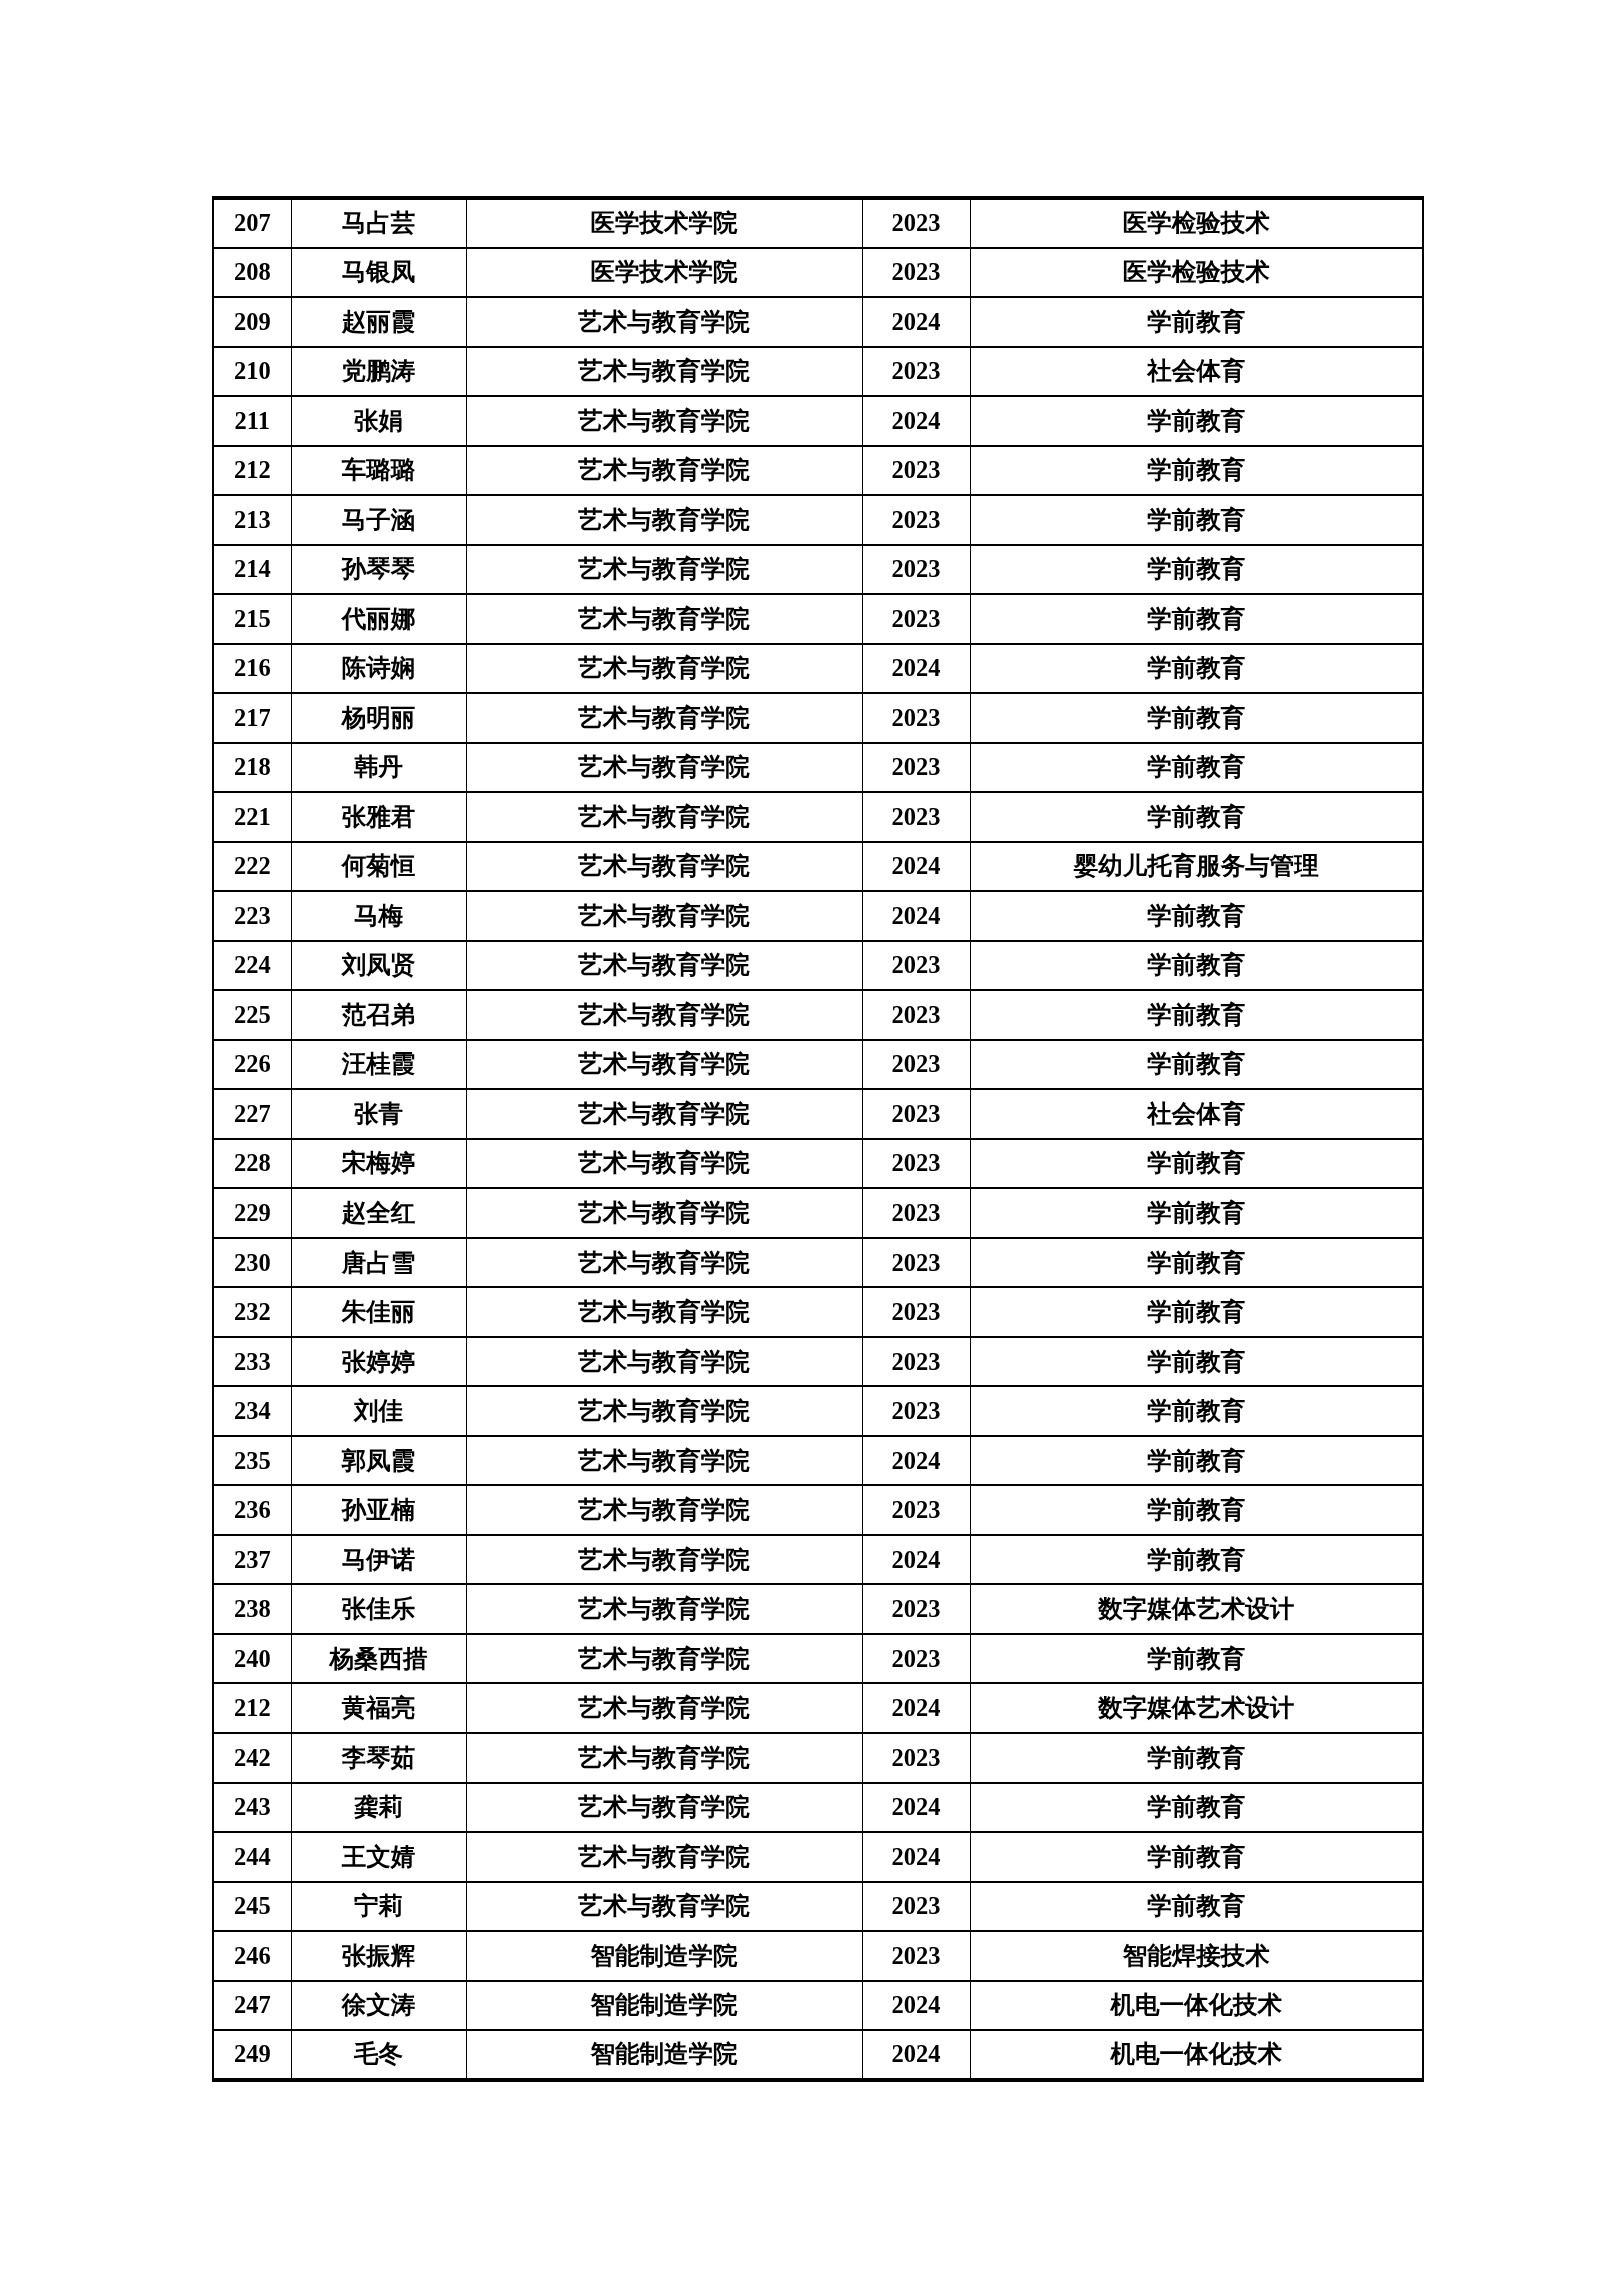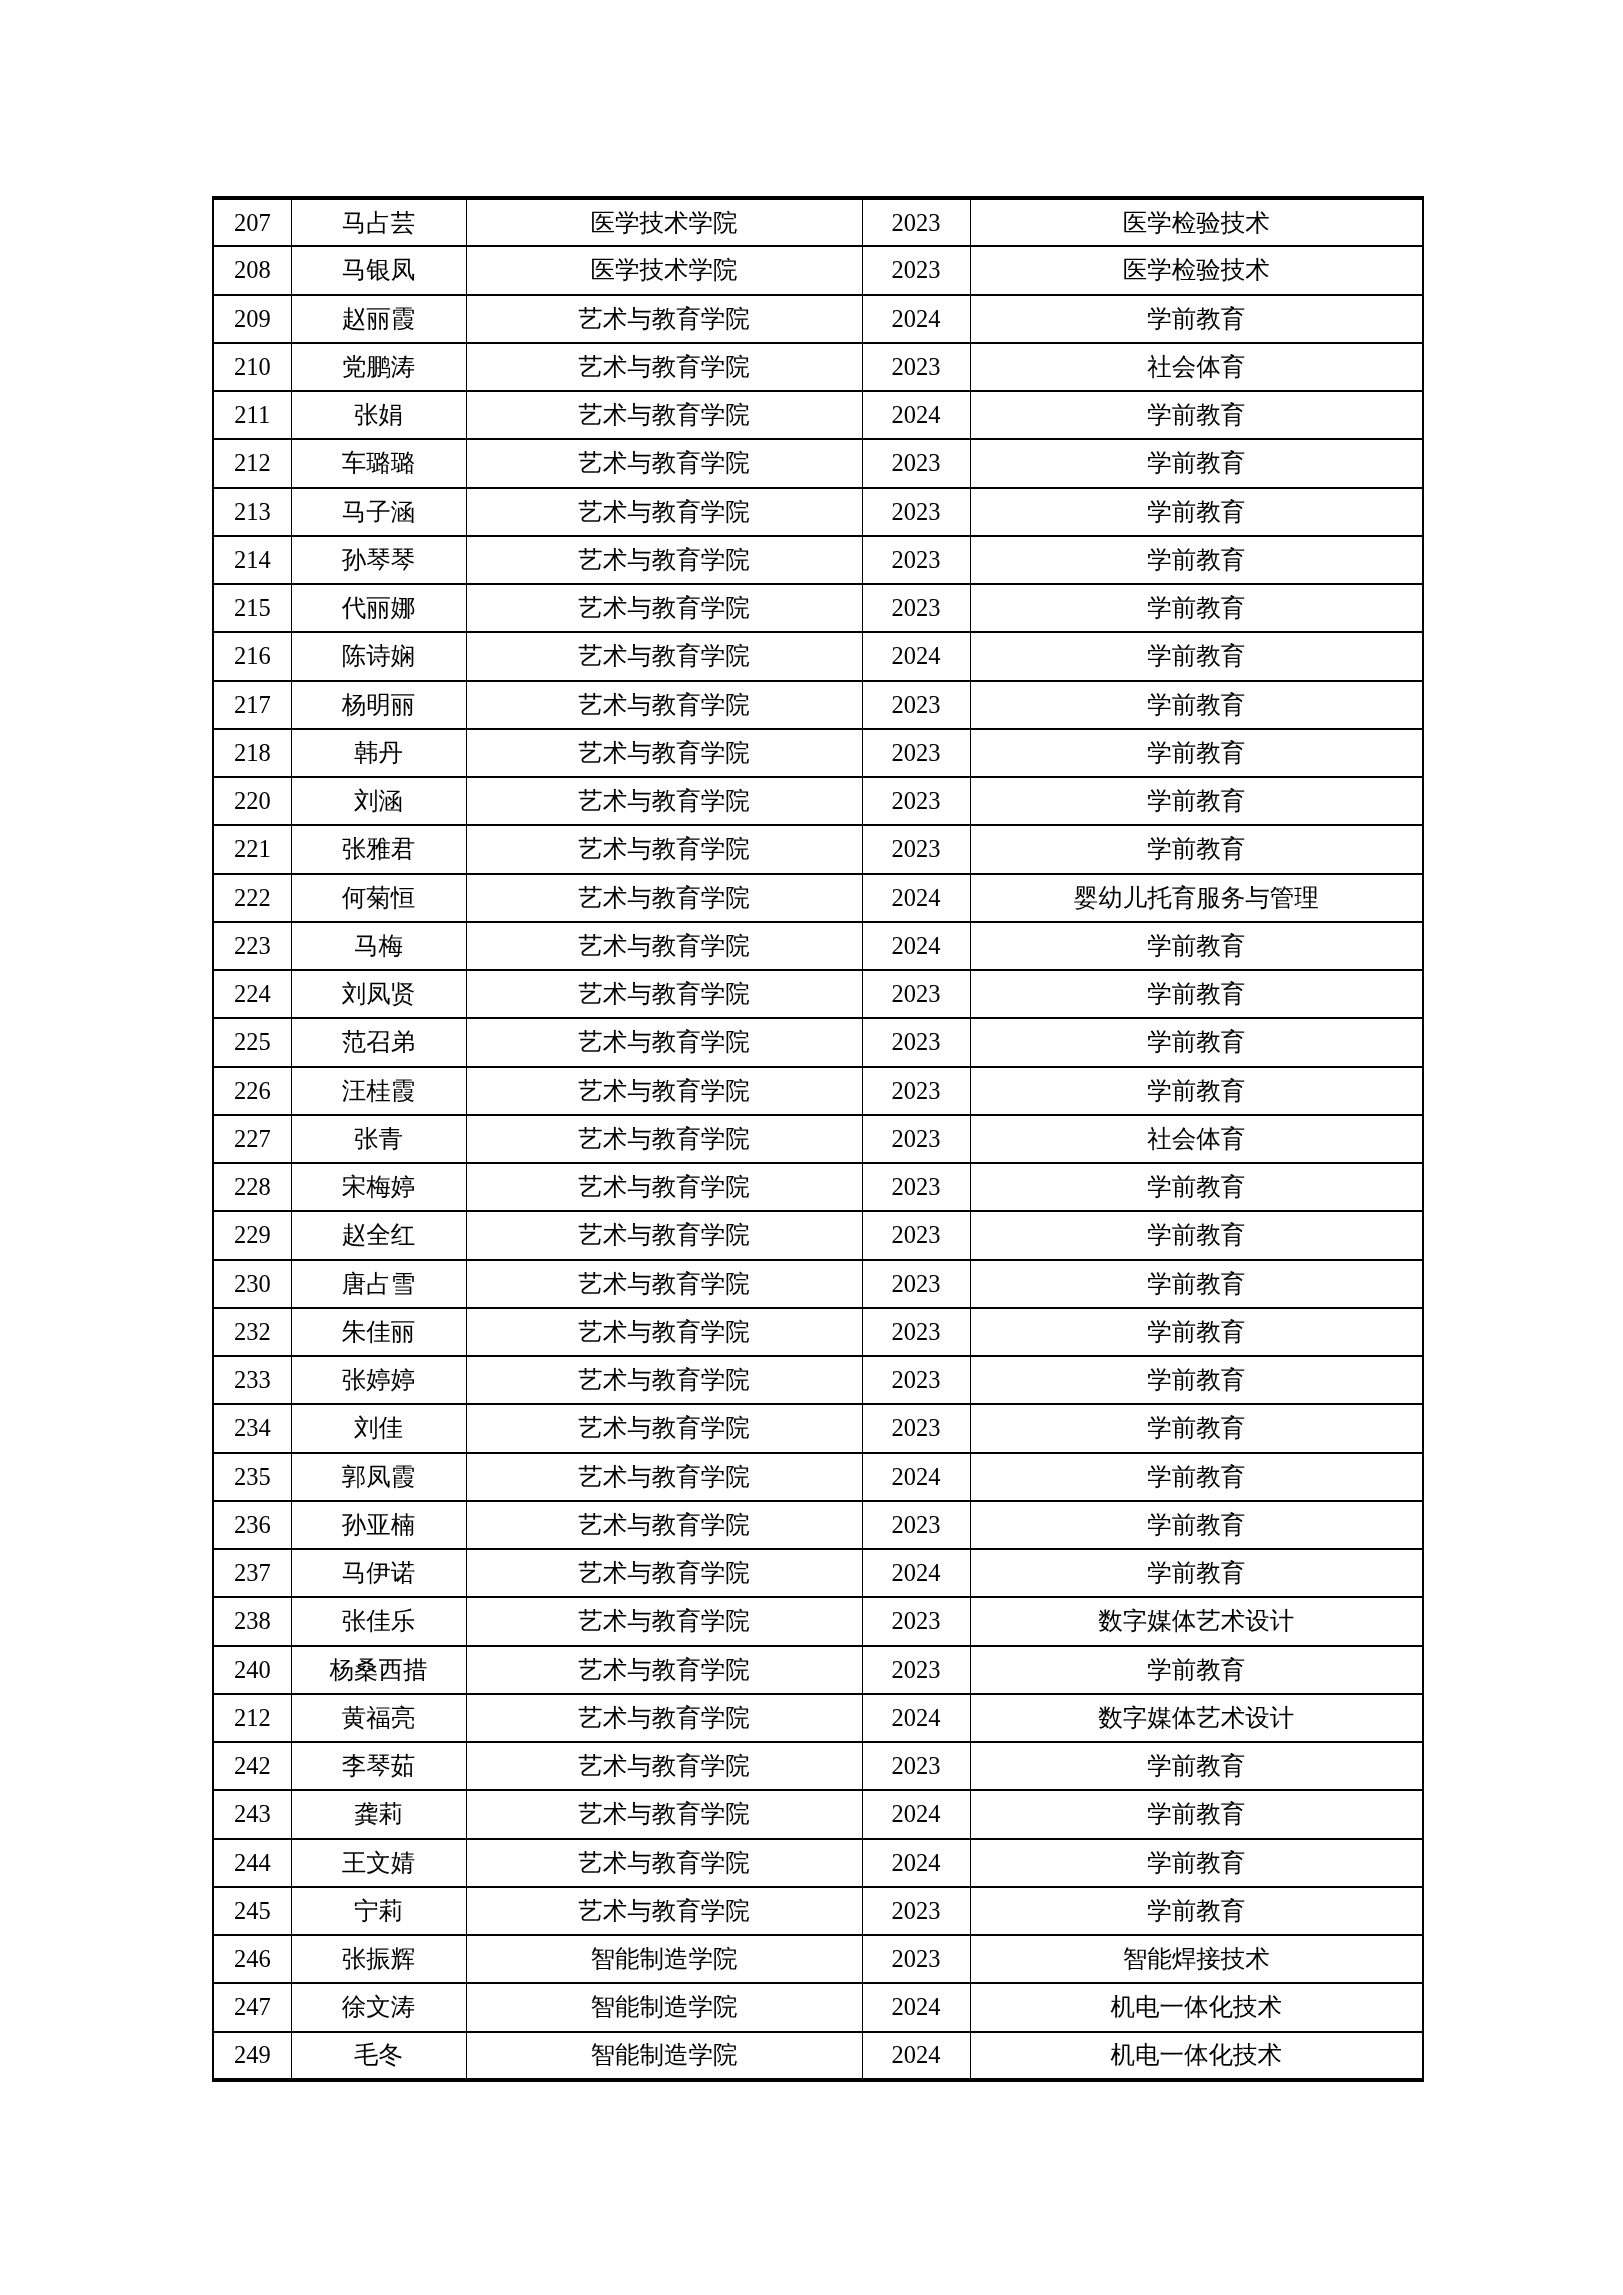--- a/index.html
+++ b/index.html
@@ -38,20 +38,21 @@
     text-align: center;
     vertical-align: middle;
     font-size: 24.5px;
     line-height: 1.15;
     padding: 0 4.1px;
     overflow: hidden;
     white-space: nowrap;
   }
   table.roster tr {
     height: 44px;
+    font-weight: bold;
   }
 </style>
 </head>
 <body>
 
 <div class="page">
   <table class="roster">
     <colgroup>
       <col style="width:78px">
       <col style="width:175px">
@@ -138,27 +139,20 @@
           <td>学前教育</td>
         </tr>
         <tr>
           <td>218</td>
           <td>韩丹</td>
           <td>艺术与教育学院</td>
           <td>2023</td>
           <td>学前教育</td>
         </tr>
         <tr>
-          <td>220</td>
-          <td>刘涵</td>
-          <td>艺术与教育学院</td>
-          <td>2023</td>
-          <td>学前教育</td>
-        </tr>
-        <tr>
           <td>221</td>
           <td>张雅君</td>
           <td>艺术与教育学院</td>
           <td>2023</td>
           <td>学前教育</td>
         </tr>
         <tr>
           <td>222</td>
           <td>何菊恒</td>
           <td>艺术与教育学院</td>

